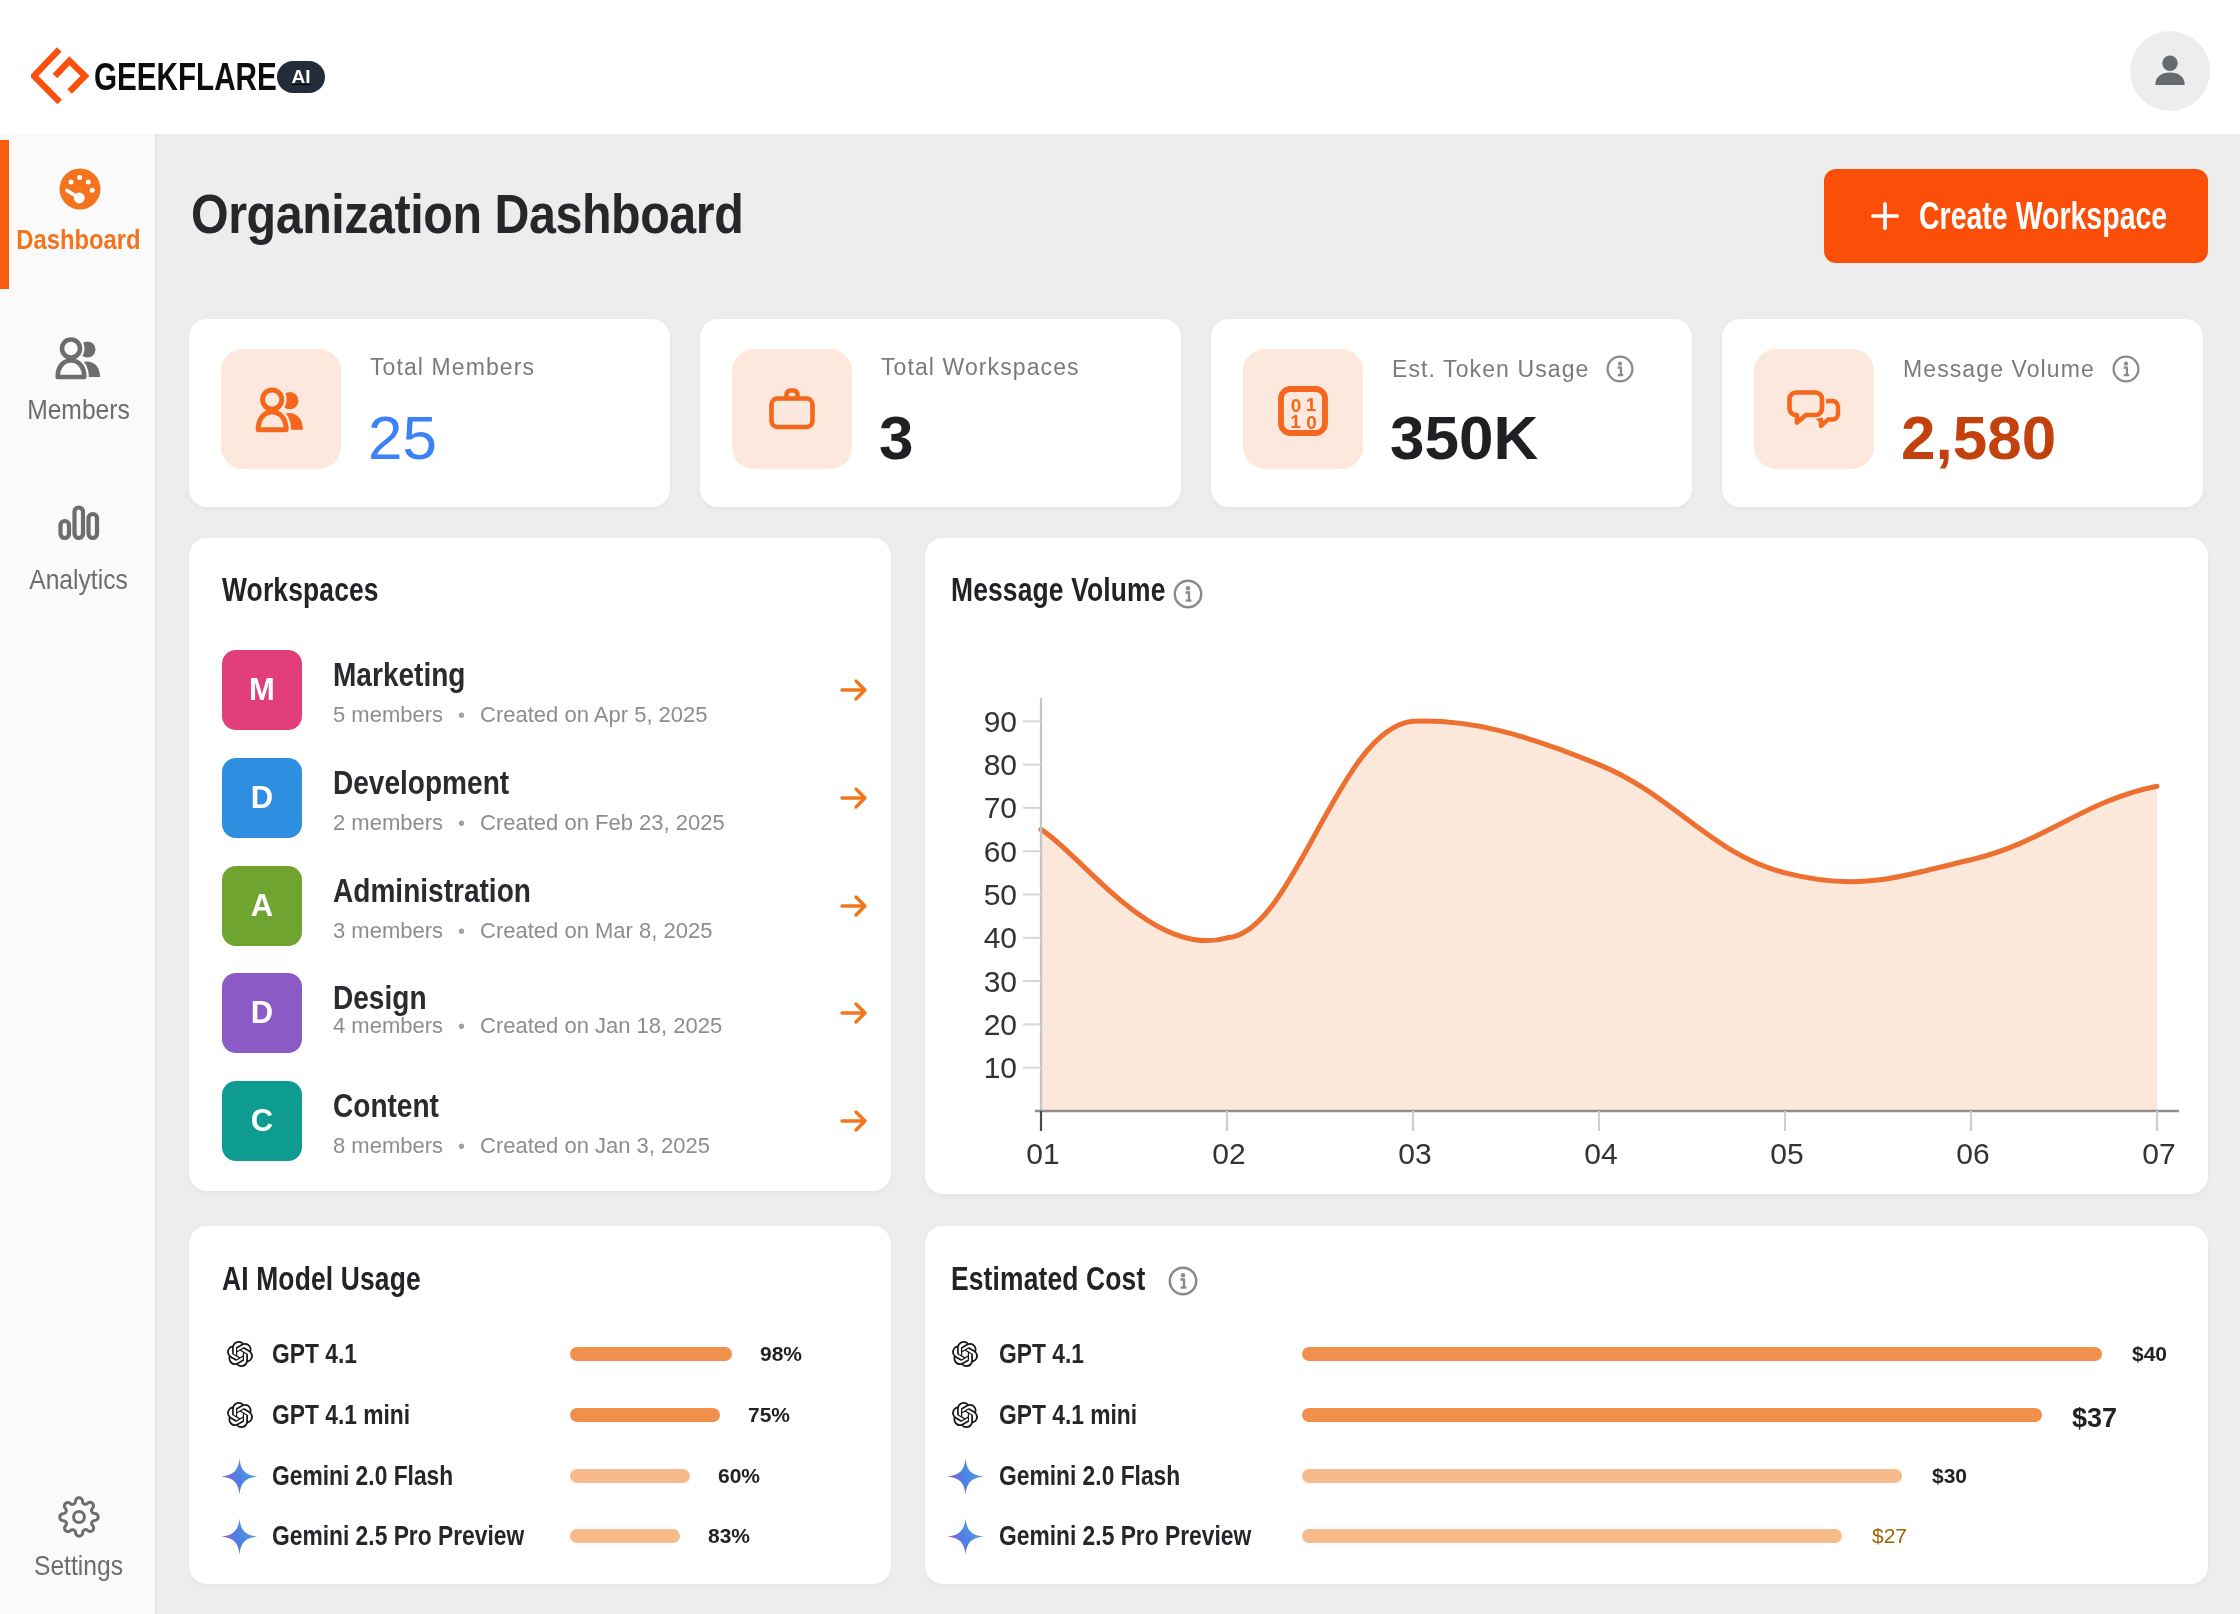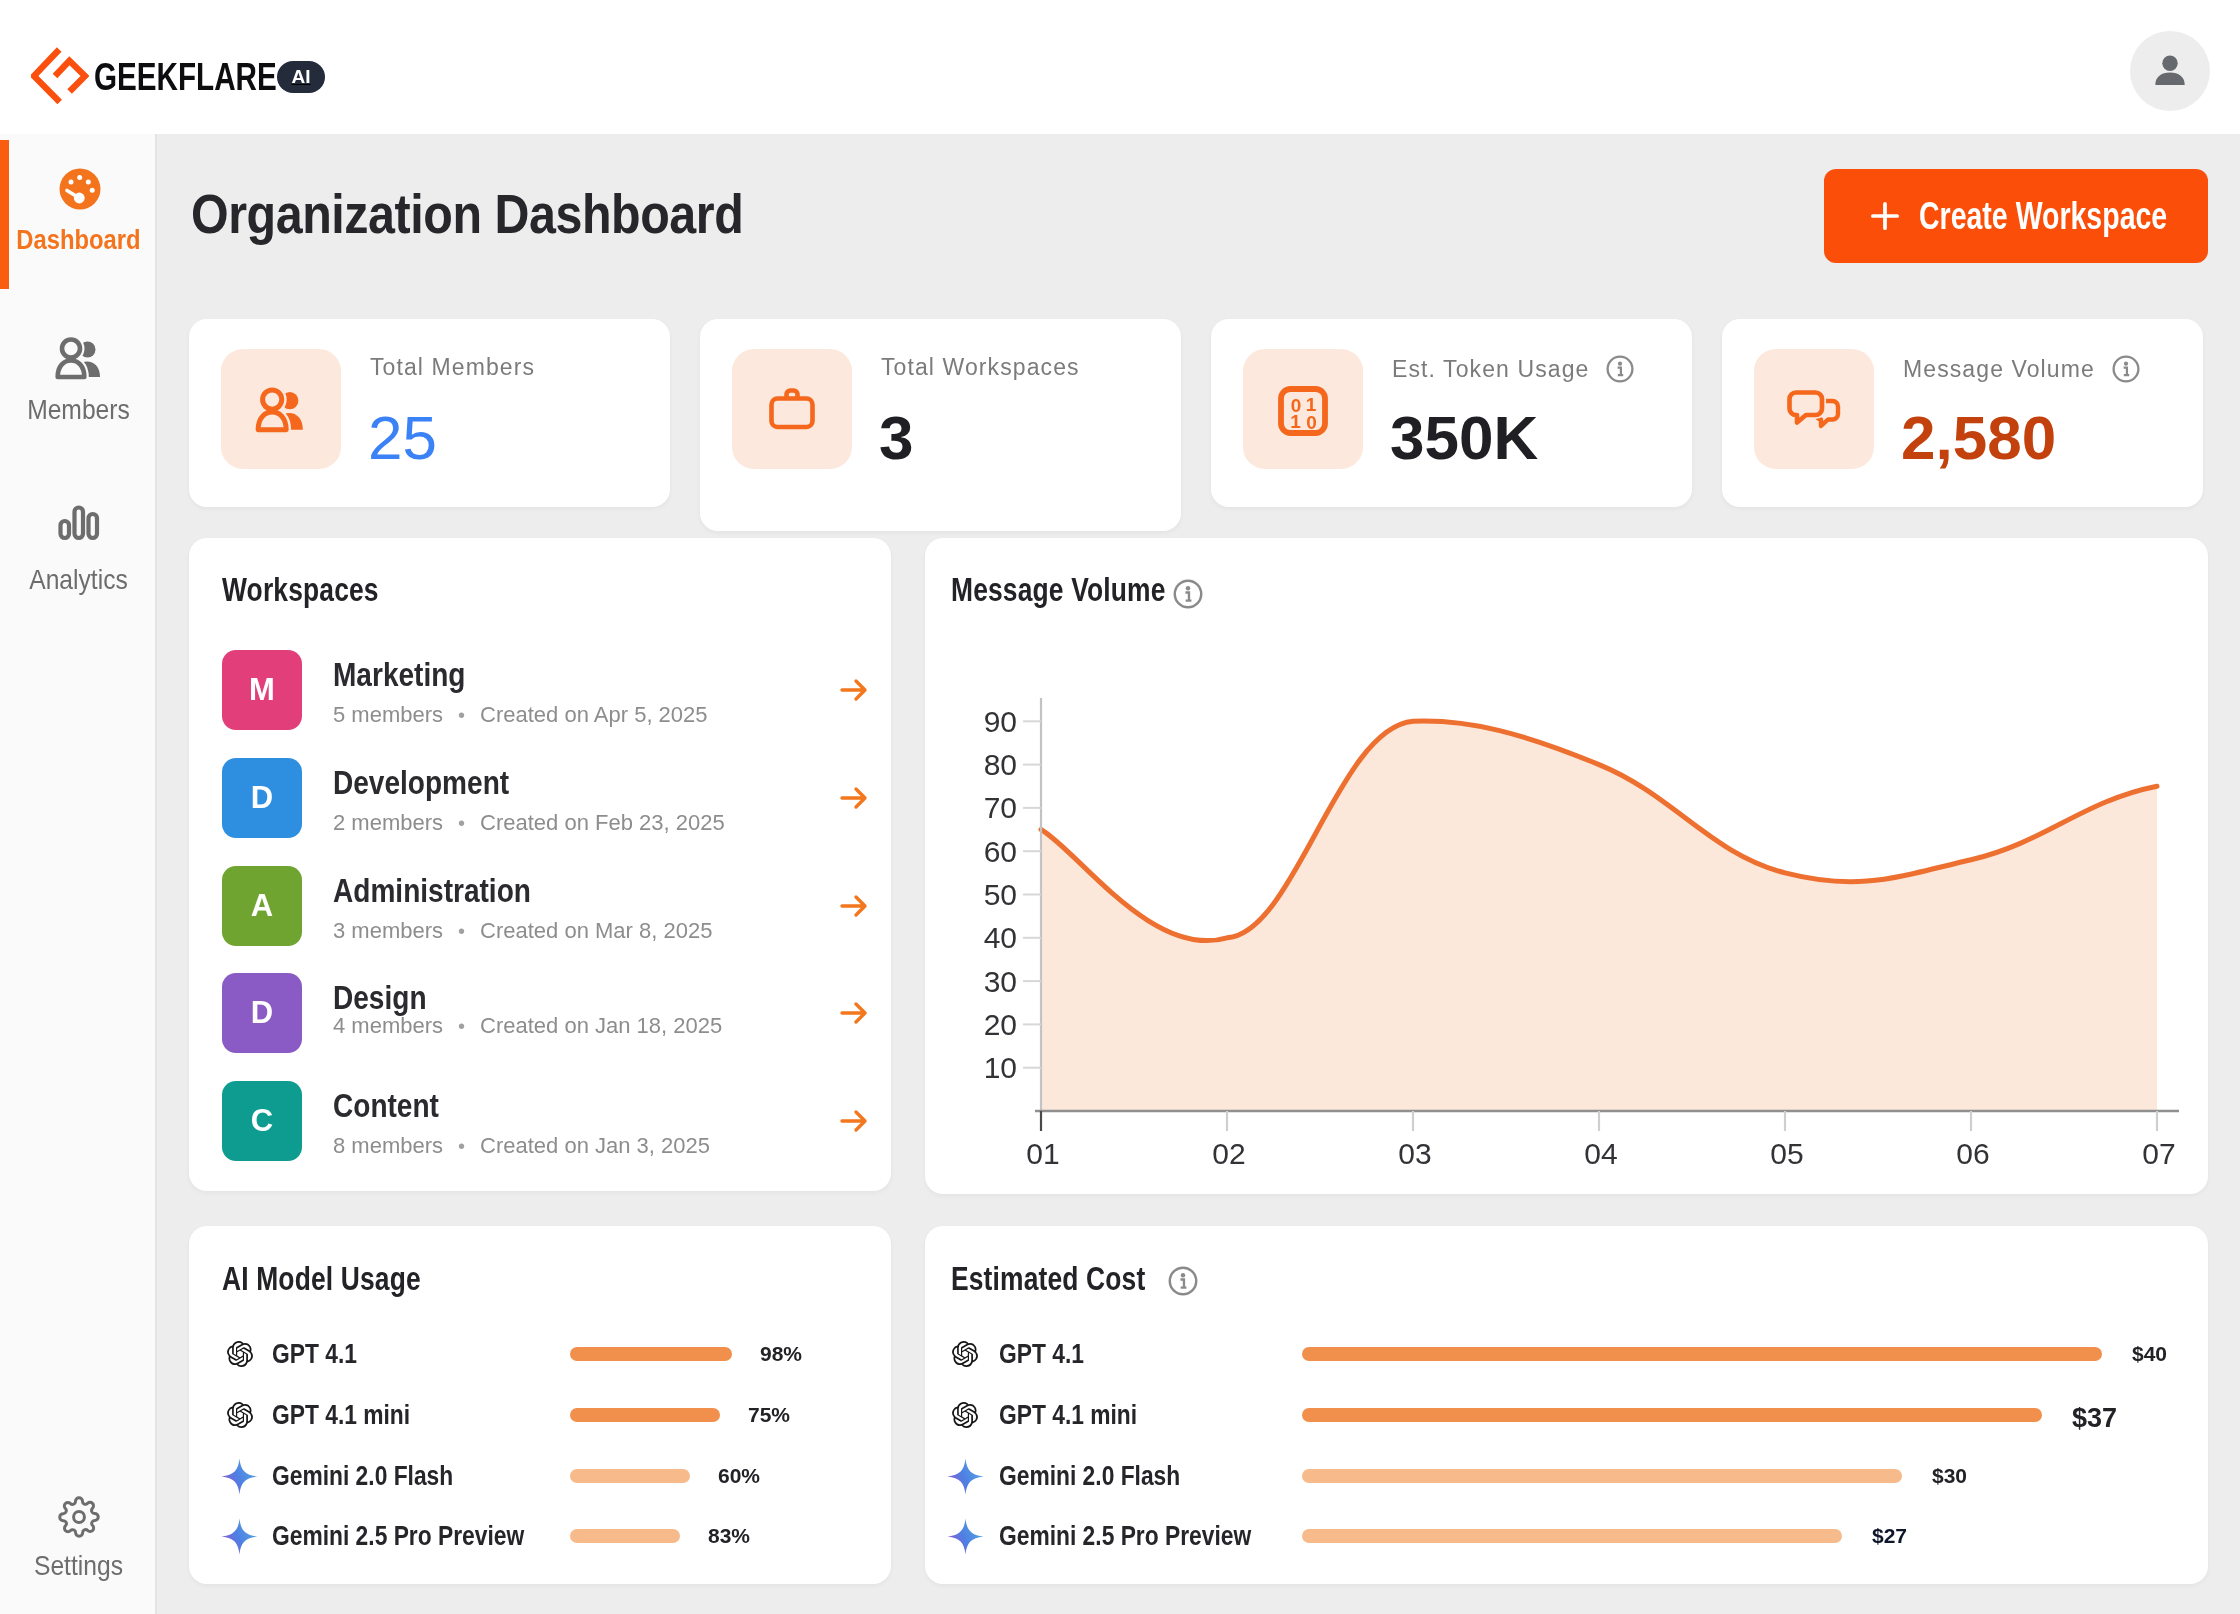--- a/index.html
+++ b/index.html
@@ -105,21 +105,21 @@
       </g>
       <g stroke="#f4671c" stroke-width="4.8" fill="none" stroke-linejoin="round">
         <circle cx="16.5" cy="12" r="9.2"></circle>
         <path d="M3,41 C3,30 9.2,24 16.5,24 C23.8,24 30,30 30,41 Z"></path>
       </g>
     </svg>
     <div class="abs" style="left:181px;top:35px;font-size:23px;font-weight:500;color:#7b7b7b;letter-spacing:1.1px;">Total Members</div>
     <div class="abs" style="left:179px;top:83px;font-size:62px;font-weight:400;color:#3b82f6;">25</div>
   </div>
 
-  <div class="card" style="left:700px;top:319px;width:481px;height:212px;">
+  <div class="card" style="left:700px;top:319px;width:481px;height:188px;">
     <div class="abs" style="left:32px;top:30px;width:120px;height:120px;border-radius:22px;background:#fce8dc;"></div>
     <svg class="abs" style="left:68px;top:66px;" width="48" height="48" viewBox="0 0 48 48">
       <g fill="none" stroke="#f4671c" stroke-width="4.6" stroke-linejoin="round">
         <rect x="3.5" y="13.5" width="41" height="28.5" rx="6"></rect>
         <path d="M18.5,13 V9.3 A3.8,3.8 0 0 1 22.3,5.5 H25.7 A3.8,3.8 0 0 1 29.5,9.3 V13"></path>
       </g>
     </svg>
     <div class="abs" style="left:181px;top:35px;font-size:23px;font-weight:500;color:#7b7b7b;letter-spacing:1.1px;">Total Workspaces</div>
     <div class="abs" style="left:179px;top:83px;font-size:62px;font-weight:700;color:#202024;">3</div>
   </div>
@@ -352,16 +352,16 @@
           <linearGradient id="gr3" x1="0" y1=".75" x2="1" y2=".25">
         <stop offset="0" stop-color="#9c56cf"></stop>
             <stop offset=".45" stop-color="#4d7fe3"></stop>
             <stop offset="1" stop-color="#59a8e2"></stop>
       </linearGradient>
         </defs>
       <path d="M15,0.4 C15.9,10 19.7,13.9 29.6,15 C19.7,16.1 15.9,20 15,29.6 C14.1,20 10.3,16.1 0.4,15 C10.3,13.9 14.1,10 15,0.4 Z" fill="url(#gr3)"></path>
     </svg>
     <div class="abs" style="left:74px;top:293px;"><span class="mlabel">Gemini 2.5 Pro Preview</span></div>
     <div class="abs" style="left:377px;top:303px;width:540px;height:14px;border-radius:7px;background:#f7ba8a;"></div>
-    <div class="abs" style="left:947px;top:298px;font-size:21px;font-weight:700;color:#0f172a;">$27</div>
+    <div class="abs" style="left:947px;top:298px;font-size:21px;font-weight:400;color:#a16207;">$27</div>
   </div>
 
 </div>
 
 </body></html>

